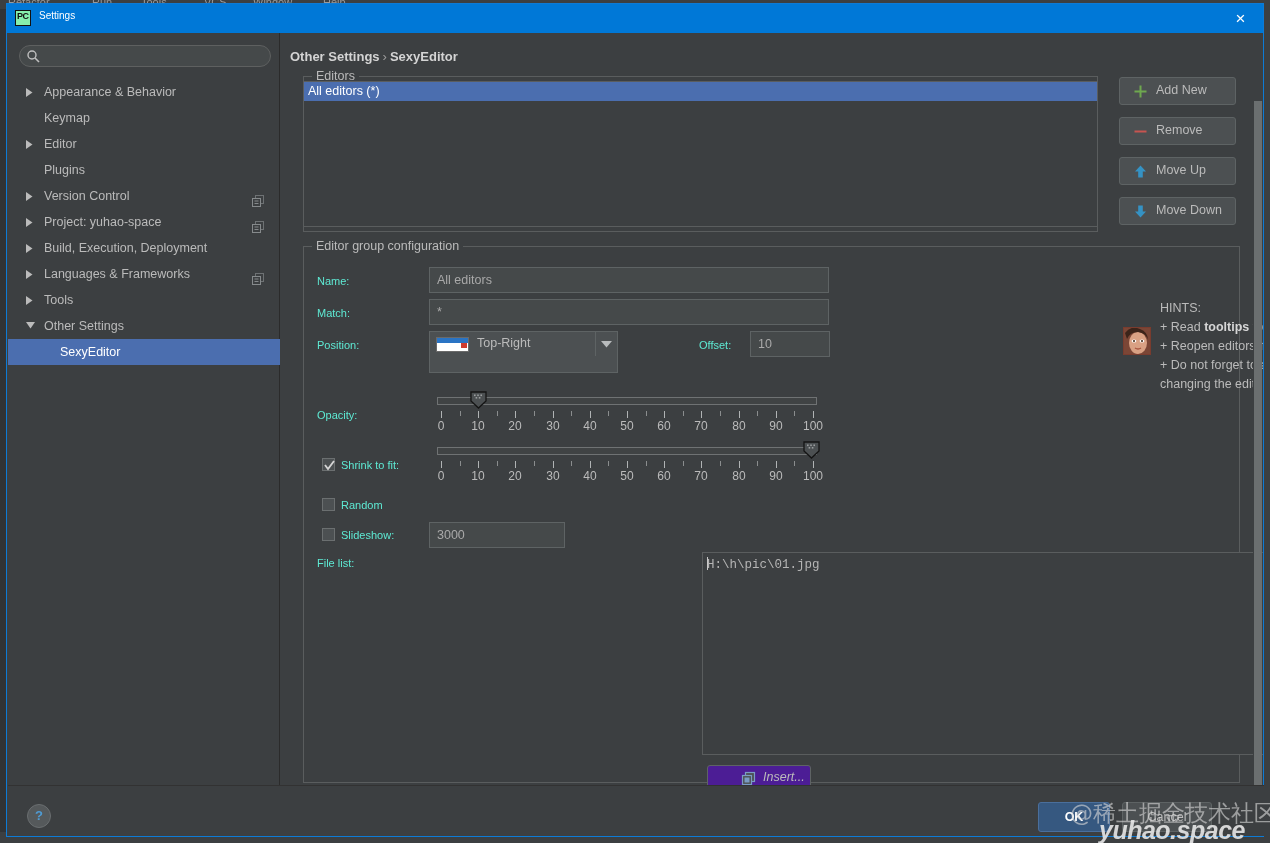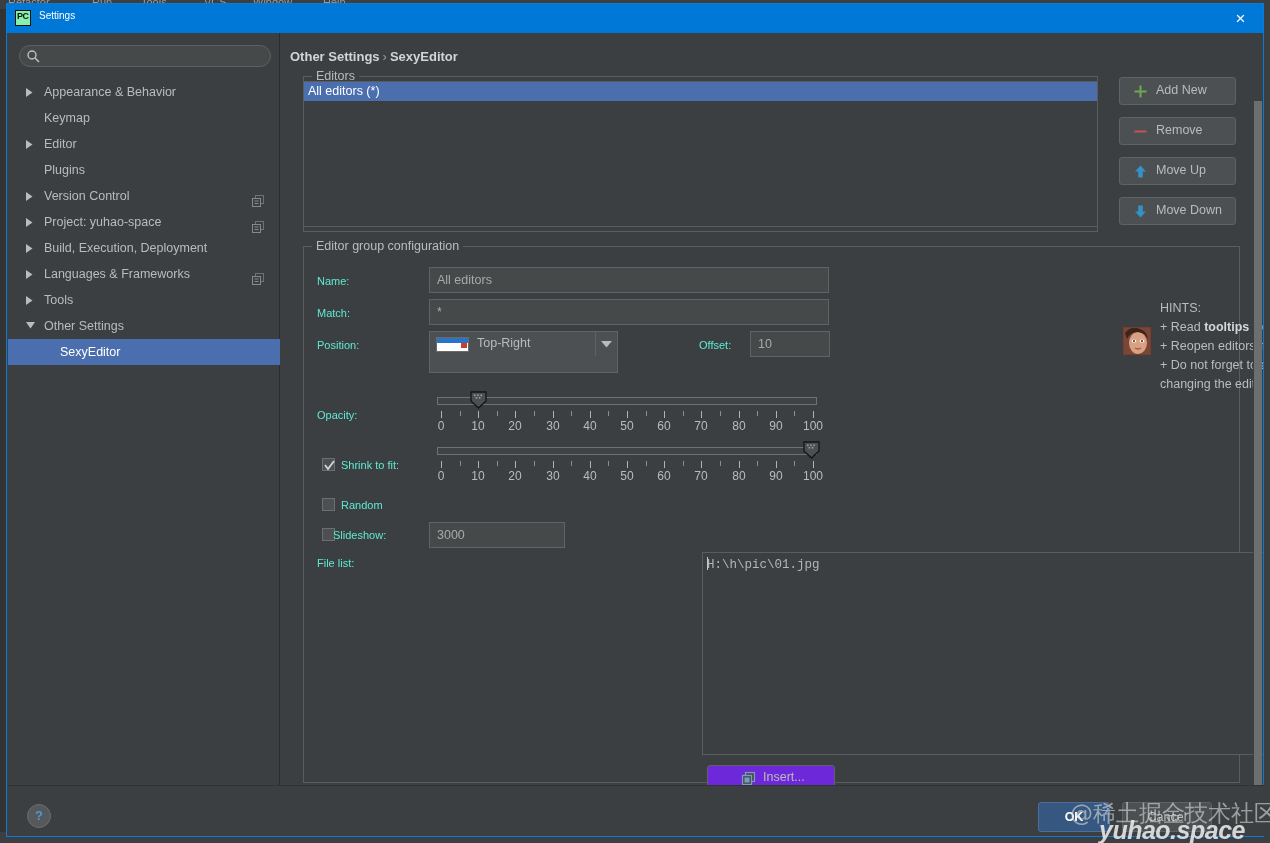--- a/index.html
+++ b/index.html
@@ -88,21 +88,21 @@
 
   
   .cbox{position:absolute;width:13px;height:13px;background:#4c5052;border:1px solid #6b6f70;box-sizing:border-box;}
   .cbox.checked svg{position:absolute;left:1px;top:1px;}
 
   
   .filelist{position:absolute;left:422px;top:519px;width:796px;height:203px;background:#3c3f41;border:1px solid #5a5d5e;box-sizing:border-box;
             font-family:"Liberation Mono", monospace;font-size:12.5px;color:#b5b5b5;padding:4px 0 0 4px;line-height:16px;}
   .caret{display:inline-block;width:1px;height:13px;background:#c8c8c8;vertical-align:-2px;margin-right:-1px;}
 
-  .insertbtn{position:absolute;left:427px;top:732px;width:128px;height:26px;background:#6d28d9;border:1px solid #5e6364;border-radius:3px;box-sizing:border-box;}
+  .insertbtn{position:absolute;left:427px;top:732px;width:104px;height:26px;background:#4c1d95;border:1px solid #5e6364;border-radius:3px;box-sizing:border-box;font-style:italic;}
   .insertbtn .blab{position:absolute;left:55px;top:4px;font-size:12.5px;color:#bbbbbb;}
   .insertbtn .bico{position:absolute;left:33px;top:5px;width:15px;height:15px;}
 
   
   .hints{position:absolute;left:880px;top:266px;width:350px;}
   .hints .hline{font-size:12.5px;color:#bbbbbb;line-height:19px;white-space:nowrap;}
   .hints .hline b{color:#d6d6d6;}
   .hintavatar{position:absolute;left:843px;top:294px;width:28px;height:28px;border:1px solid #7a3c2e;box-sizing:border-box;overflow:hidden;
                background:#8d5a46;}
 
@@ -424,21 +424,21 @@
               <rect x="5.6" y="6" width="1.6" height="1.6"></rect>
               <rect x="8.8" y="6" width="1.6" height="1.6"></rect>
             </g>
           </svg></div>
       </div>
 
     <div class="cbox" style="left:42px;top:465px;"></div>
     <div class="flabel" style="left:61px;top:466px;">Random</div>
 
     <div class="cbox" style="left:42px;top:495px;"></div>
-    <div class="flabel" style="left:53px;top:496px;">Slideshow:</div>
+    <div class="flabel" style="left:61px;top:496px;">Slideshow:</div>
     <div class="field" style="left:149px;top:489px;width:136px;height:26px;">3000</div>
 
     <div class="flabel" style="left:37px;top:524px;">File list:</div>
     <div class="filelist"><span class="caret"></span><span>H:\h\pic\01.jpg</span></div>
 
     <div class="insertbtn">
       <svg class="bico" viewBox="0 0 15 15">
         <rect x="4.5" y="1.5" width="9" height="9" fill="#4c5052" stroke="#7a9bc4" stroke-width="1.2"></rect>
         <rect x="1.5" y="4.5" width="9" height="9" fill="#4c5052" stroke="#7a9bc4" stroke-width="1.2"></rect>
         <rect x="3.5" y="6.5" width="5" height="5" fill="#7a9bc4"></rect>

